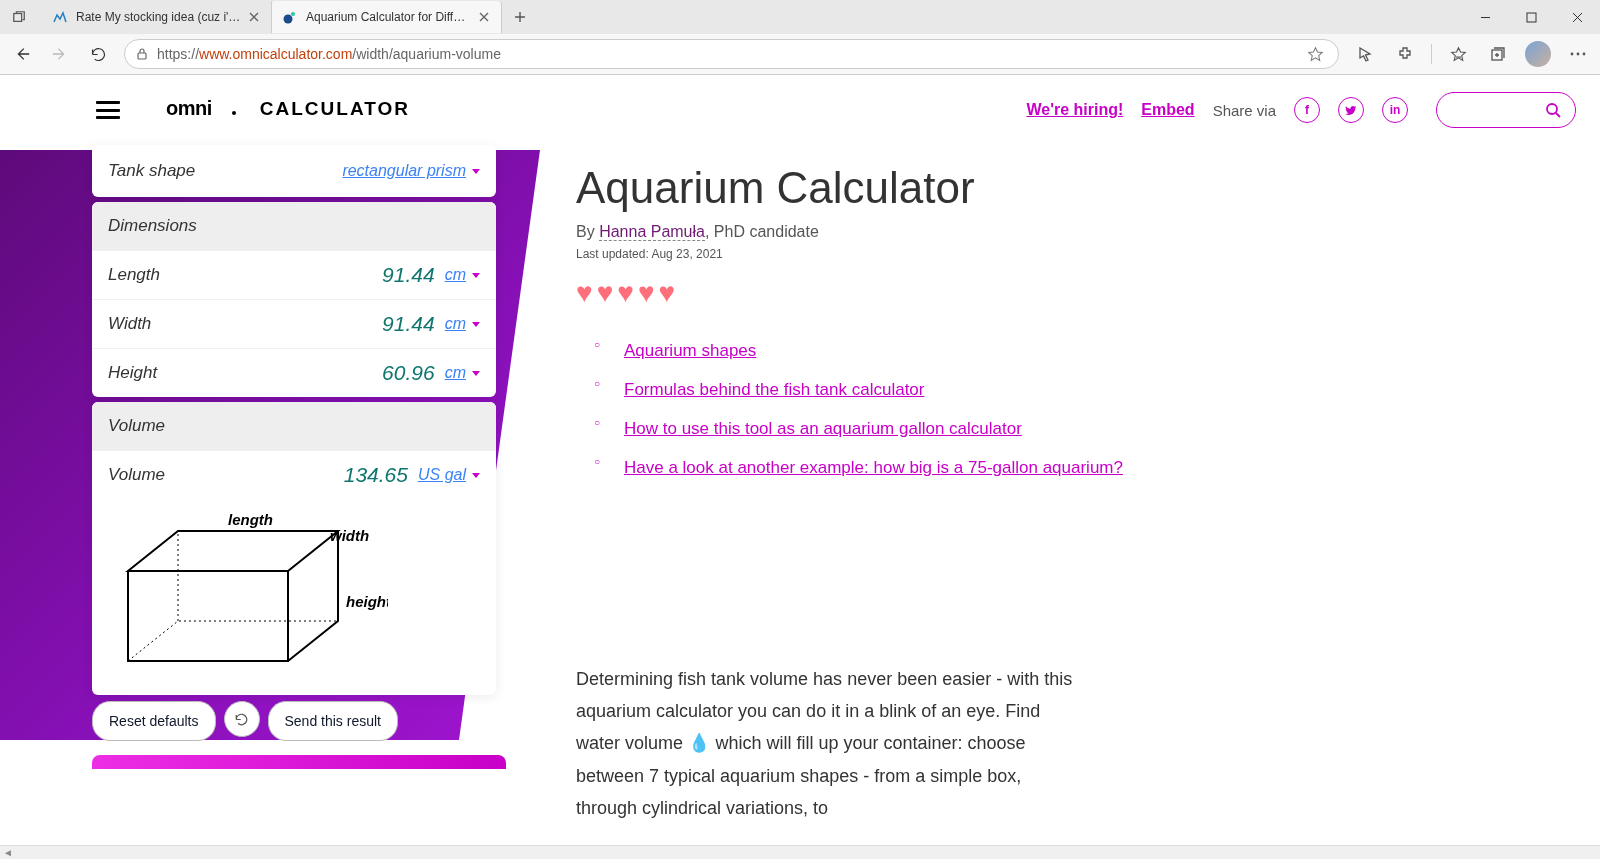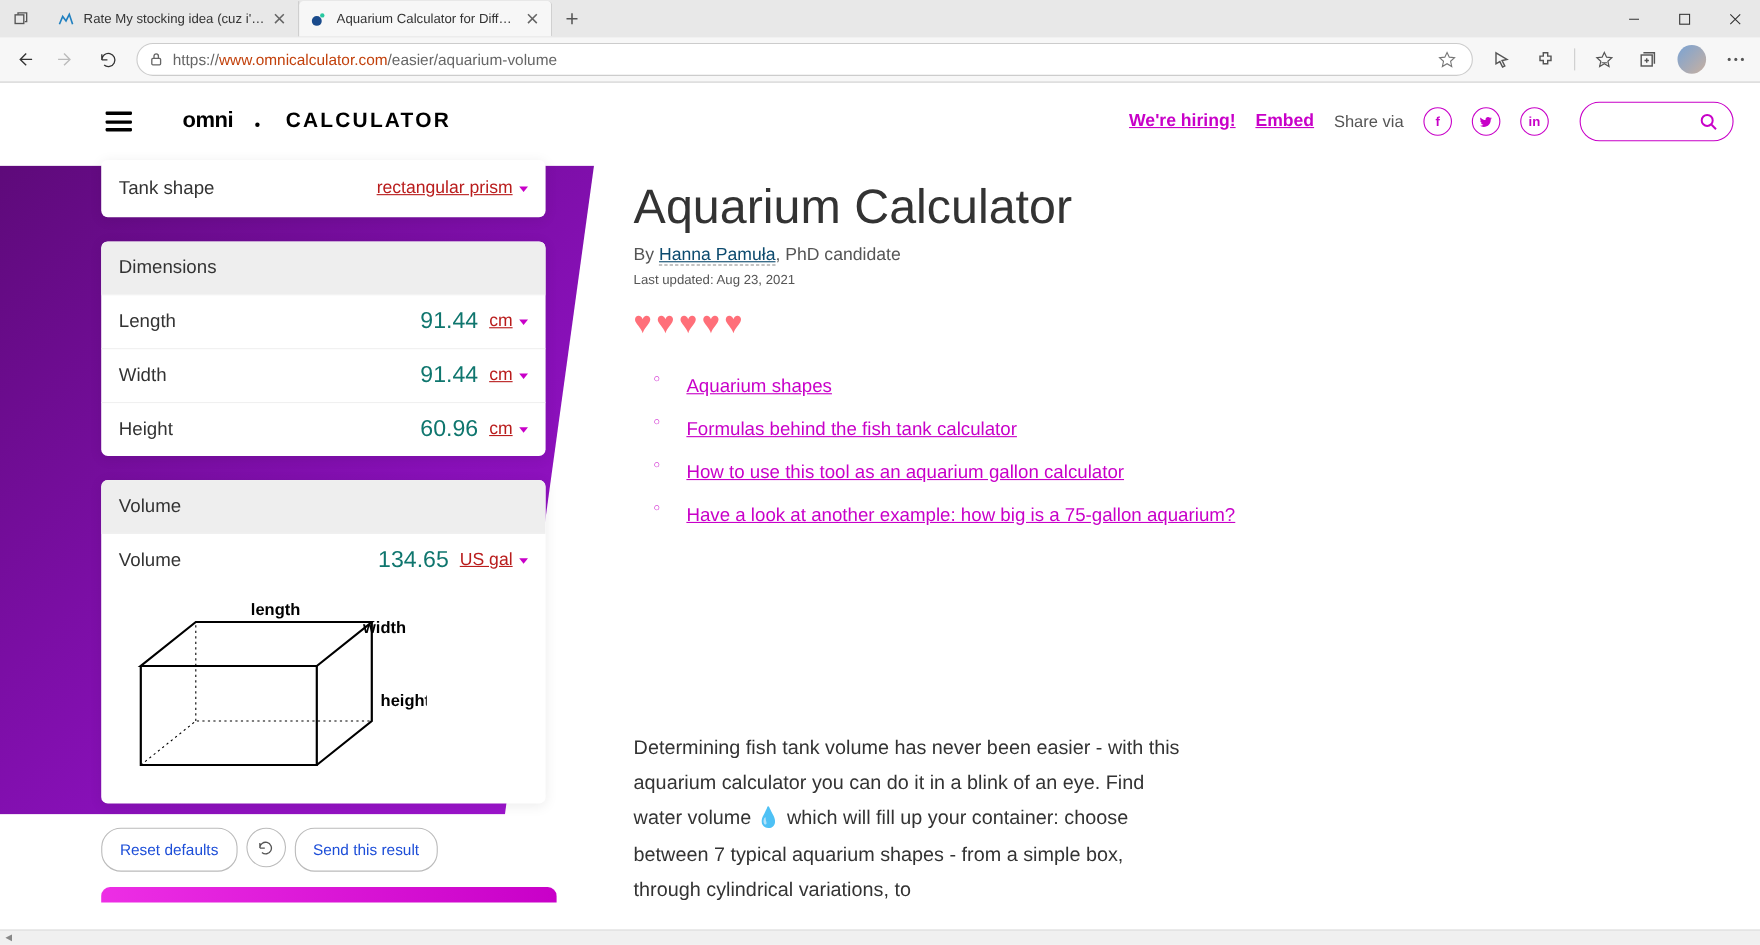--- a/index.html
+++ b/index.html
@@ -47,39 +47,39 @@
 .header-right { margin-left: auto; display: flex; align-items: center; gap: 18px; }
 .hlink { color: #c800c8; font-size: 16px; text-decoration: underline; font-weight: 600; }
 .share-via { color: #555; font-size: 15px; }
 .social-circle { width: 26px; height: 26px; border: 1.5px solid #c800c8; border-radius: 50%; display: flex; align-items: center; justify-content: center; color: #c800c8; font-size: 12px; font-weight: bold; }
 .search-pill { width: 140px; height: 36px; border: 1.5px solid #c800c8; border-radius: 18px; display: flex; align-items: center; justify-content: flex-end; padding: 0 14px; color: #c800c8; margin-left: 10px; }
 
 .page-body { display: flex; padding: 0 0 40px 0; min-height: 900px; }
 .bg-shape { position: absolute; left: 0; top: 75px; width: 540px; height: 590px; background: linear-gradient(135deg, #5e0a7a 0%, #8810b8 60%, #a015d0 100%); clip-path: polygon(0 0, 100% 0, 85% 100%, 0 100%); z-index: 0; }
 
 .calc-col { width: 540px; padding-left: 92px; position: relative; z-index: 1; }
-.card { background: #fff; border-radius: 6px; margin-bottom: 22px; box-shadow: 0 2px 12px rgba(0,0,0,0.08); overflow: hidden; width: 404px; }
+.card { background: #fff; border-radius: 6px; margin-bottom: 5px; box-shadow: 0 2px 12px rgba(0,0,0,0.08); overflow: hidden; width: 404px; font-style: italic; }
 .card-header { background: #eeeeee; padding: 14px 16px; font-size: 17px; color: #333; }
 .card-row { display: flex; align-items: center; padding: 12px 16px; border-top: 1px solid #f0f0f0; font-size: 17px; }
 .card-row:first-of-type { border-top: none; }
 .card-row.no-header { padding: 16px; }
 .row-label { color: #333; flex: 1; }
 .row-val { color: #0f766e; font-size: 21px; margin-right: 10px; }
-.unit-sel { color: #b91c1c; text-decoration: underline; font-size: 16px; display: flex; align-items: center; gap: 4px; }
+.unit-sel { color: #3b82f6; text-decoration: underline; font-size: 16px; display: flex; align-items: center; gap: 4px; }
 .caret-down { width: 0; height: 0; border-left: 4px solid transparent; border-right: 4px solid transparent; border-top: 5px solid #c800c8; margin-left: 2px; }
 
 .diagram-box { padding: 12px 16px 20px; }
-.pill-btn { border: 1px solid #bbb; border-radius: 18px; padding: 11px 16px; font-size: 14px; color: #1d4ed8; background: #fff; display: inline-flex; align-items: center; justify-content: center; }
+.pill-btn { border: 1px solid #bbb; border-radius: 18px; padding: 11px 16px; font-size: 14px; color: #0f172a; background: #fff; display: inline-flex; align-items: center; justify-content: center; }
 .btn-row { display: flex; gap: 8px; margin-top: 6px; width: 414px; }
 .circle-btn { width: 36px; height: 36px; border: 1px solid #bbb; border-radius: 50%; display: inline-flex; align-items: center; justify-content: center; background: #fff; color: #555; }
 
 .article-col { flex: 1; padding: 18px 0 0 36px; max-width: 700px; }
 .article-title { font-size: 44px; font-weight: 400; color: #333; margin-bottom: 10px; }
 .byline { color: #555; font-size: 16px; margin-bottom: 6px; }
-.byline .author { color: #0c4a6e; border-bottom: 1px dashed #888; text-decoration: underline; }
+.byline .author { color: #701a75; border-bottom: 1px dashed #888; }
 .updated { color: #555; font-size: 12px; margin-bottom: 16px; }
 .hearts { display: flex; gap: 4px; margin-bottom: 28px; }
 .heart { color: #ff6f79; font-size: 28px; }
 .toc-title { font-size: 18px; color: #333; margin-bottom: 14px; }
 .toc-list { list-style: none; padding-left: 36px; }
 .toc-list li { position: relative; margin-bottom: 10px; padding-left: 12px; }
 .toc-list li::before { content: "○"; position: absolute; left: -18px; top: 2px; color: #c800c8; font-size: 10px; }
 .toc-link { color: #c800c8; text-decoration: underline; font-size: 17px; line-height: 1.7; }
 .body-text { font-size: 18px; color: #333; line-height: 1.8; margin-top: 180px; max-width: 500px; }
 
@@ -157,21 +157,21 @@
     <div class="nav-btn">
         <svg width="17" height="17" viewBox="0 0 20 20" fill="none" stroke="#333" stroke-width="1.4">
           <path d="M3 10a7 7 0 1 1 2.5 5.4M3 10V4M3 10h6"></path>
         </svg>
       </div>
     <div class="url-bar">
       <svg class="lock-icon" viewBox="0 0 14 14" fill="none" stroke="currentColor" stroke-width="1.2">
           <rect x="3" y="6" width="8" height="6" rx="1"></rect>
           <path d="M5 6V4a2 2 0 0 1 4 0v2"></path>
         </svg>
-      <span class="url-text"><span>https://</span><span class="host">www.omnicalculator.com</span><span>/easier/aquarium-volume</span></span>
+      <span class="url-text"><span>https://</span><span class="host">www.omnicalculator.com</span><span>/width/aquarium-volume</span></span>
       <div class="url-actions">
         <svg width="17" height="17" viewBox="0 0 20 20" fill="none" stroke="#777" stroke-width="1.2">
             <path d="M10 2l2.4 5 5.6.6-4.2 3.8 1.2 5.6L10 14l-5 3 1.2-5.6L2 7.6 7.6 7z"></path>
           </svg>
       </div>
     </div>
     <div class="right-icons">
       <div class="toolbar-icon">
           <svg width="16" height="16" viewBox="0 0 16 16" fill="none" stroke="#555" stroke-width="1.3">
             <path d="M3 2l10 6-4.5 1L11 14l-2 1-2.5-5L3 12z"></path>

